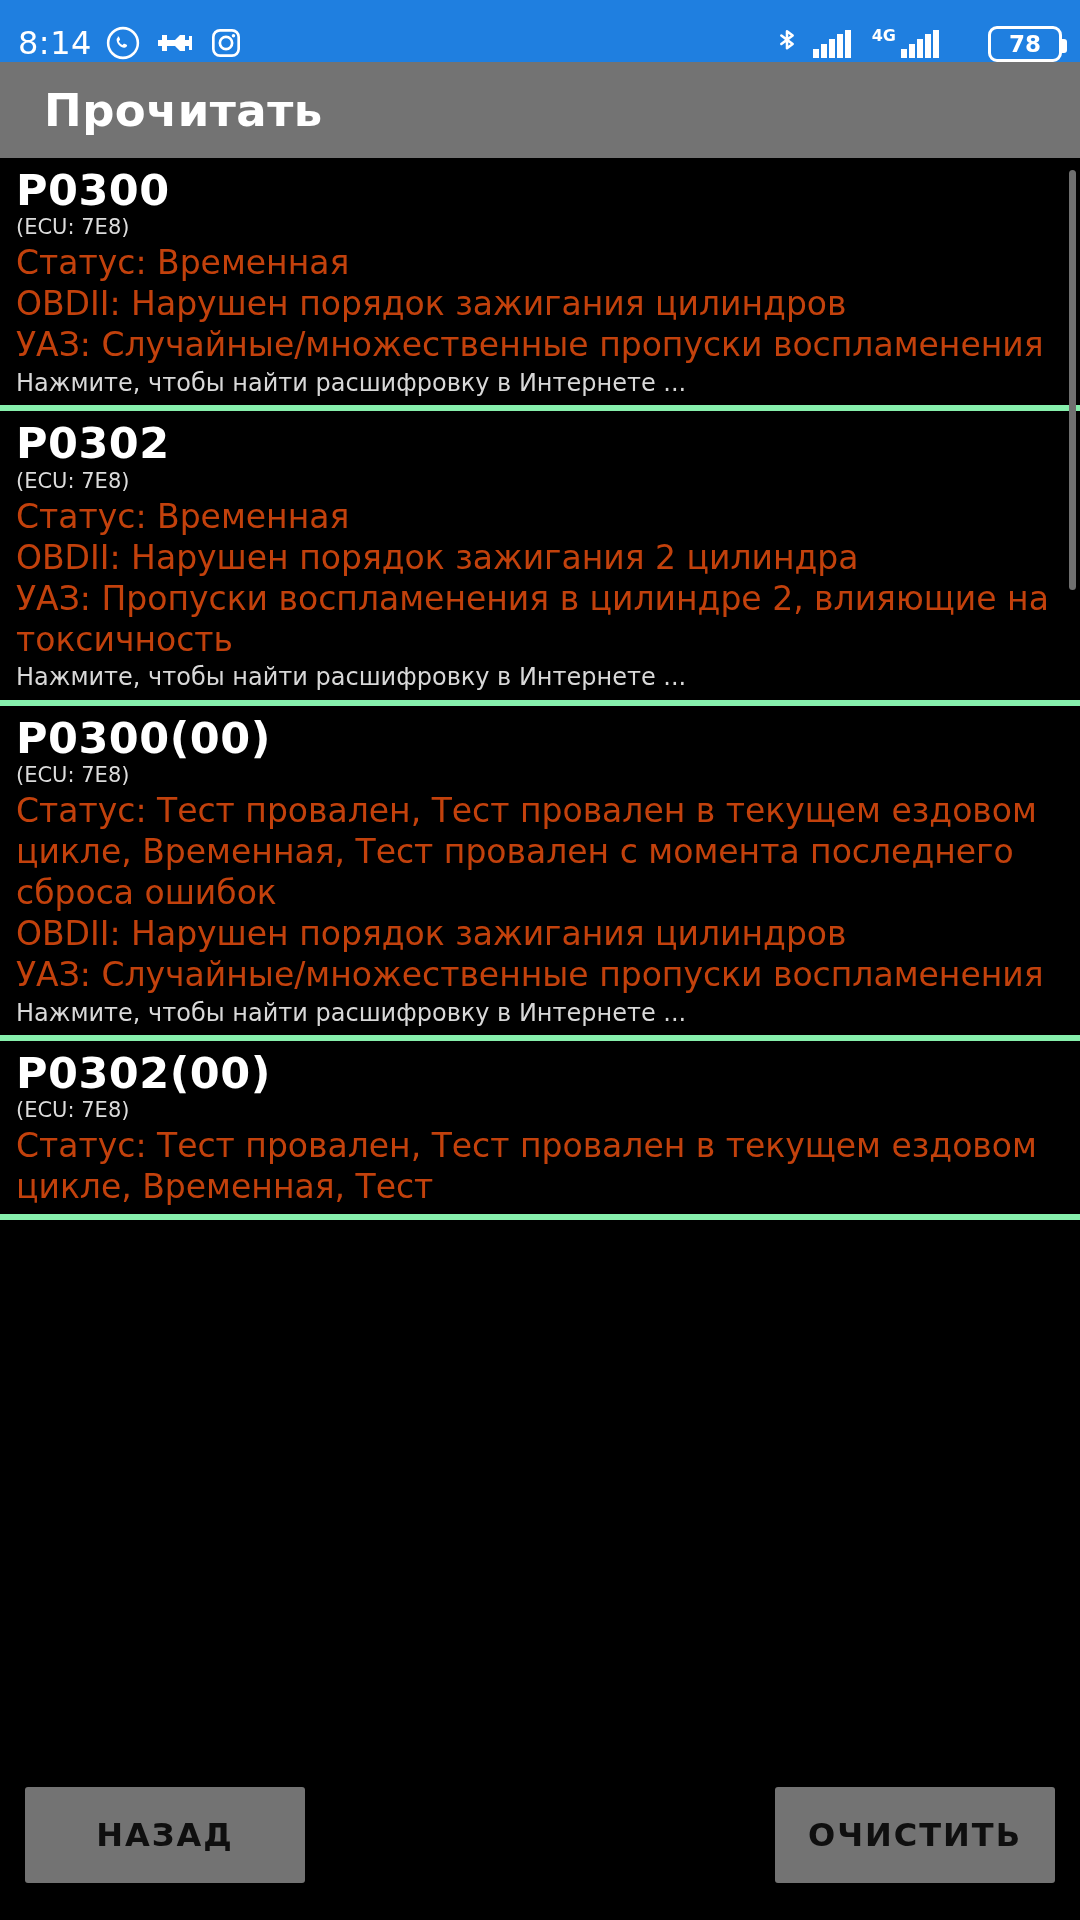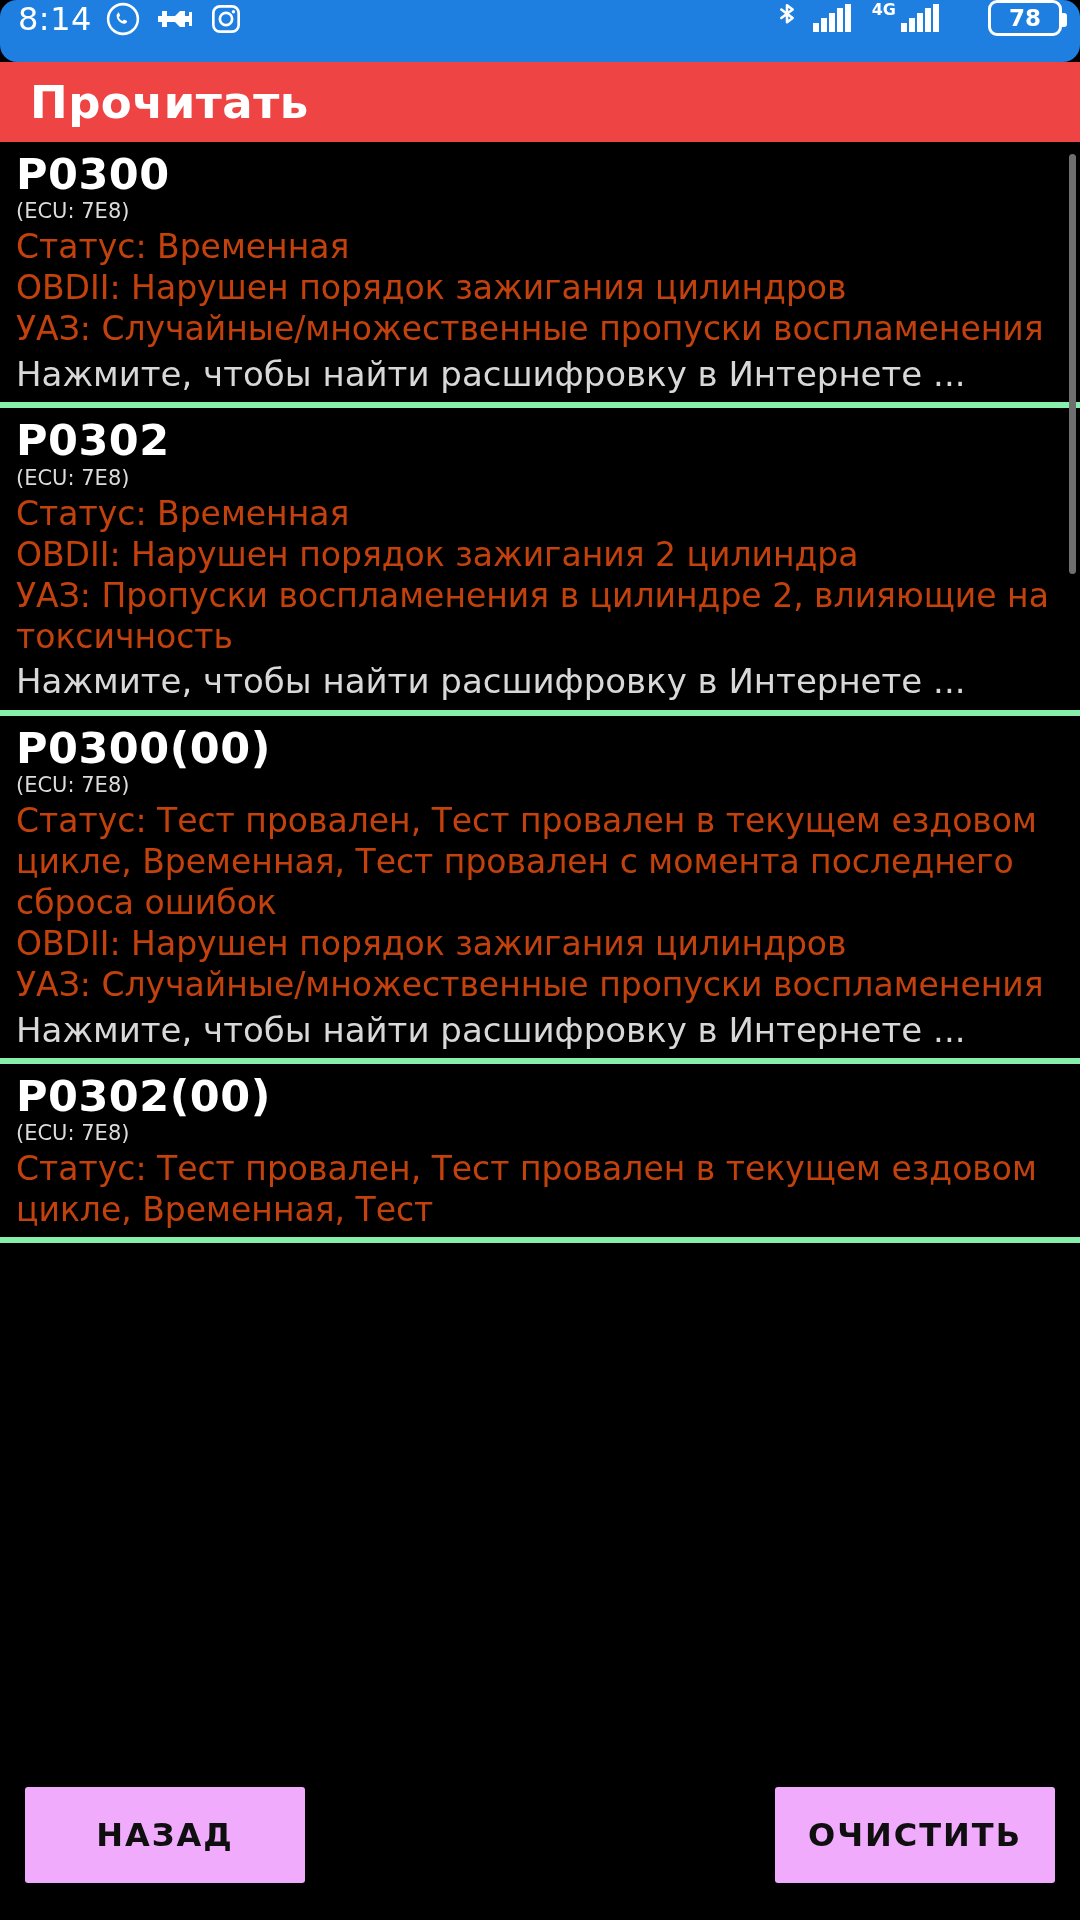--- a/index.html
+++ b/index.html
@@ -18,24 +18,23 @@
     flex-direction: column;
     background: #000;
   }
 
   
   .status-bar {
     height: 62px;
     background: #1f7fe0;
     color: #ffffff;
     display: flex;
-    align-items: flex-start;
+    align-items: flex-end;
     padding: 0 18px;
     flex: none;
-    border-radius: 17px;
   }
   .status-left {
     display: flex;
     align-items: center;
     gap: 14px;
   }
   .status-clock {
     font-size: 32px;
     font-weight: 500;
     letter-spacing: 0.5px;
@@ -75,25 +74,25 @@
   .net-label {
     font-size: 16px;
     font-weight: 700;
     position: relative;
     top: -9px;
     left: 8px;
   }
 
   
   .app-bar {
-    height: 80px;
-    background: #ef4444;
-    display: flex;
-    align-items: center;
-    padding: 0 30px;
+    height: 96px;
+    background: #737373;
+    display: flex;
+    align-items: center;
+    padding: 0 44px;
     flex: none;
   }
   .app-title {
     color: #ffffff;
     font-size: 45px;
     font-weight: 600;
     letter-spacing: 0.5px;
   }
 
   
@@ -122,21 +121,21 @@
     margin-bottom: 2px;
   }
   .dtc-line {
     color: #c2410c;
     font-size: 33px;
     line-height: 1.24;
     font-weight: 500;
   }
   .dtc-hint {
     color: #d8d8d8;
-    font-size: 34px;
+    font-size: 24px;
     line-height: 1.3;
     margin-top: 2px;
   }
 
   
   .scroll-thumb {
     position: absolute;
     right: 4px;
     top: 12px;
     width: 7px;
@@ -149,21 +148,21 @@
   .bottom-bar {
     height: 170px;
     background: #000;
     display: flex;
     align-items: center;
     justify-content: space-between;
     padding: 0 25px;
     flex: none;
   }
   .btn {
-    background: #f0abfc;
+    background: #737373;
     color: #0f0f0f;
     border: none;
     min-width: 280px;
     height: 96px;
     font-size: 32px;
     font-family: "DejaVu Sans", sans-serif;
     letter-spacing: 2px;
     font-weight: 600;
     border-radius: 3px;
     cursor: pointer;

